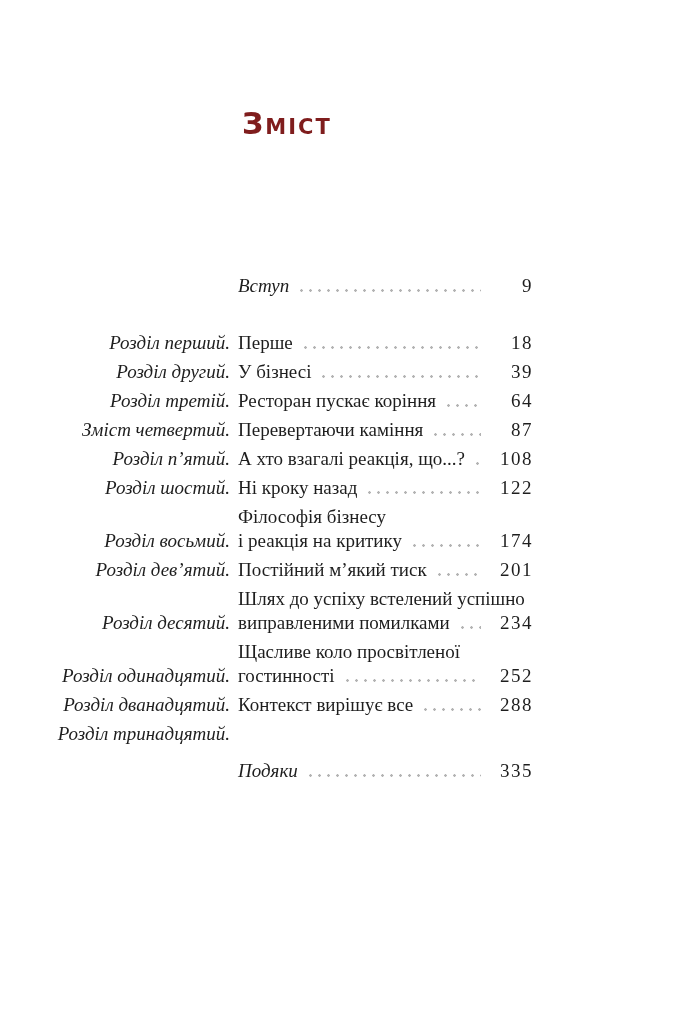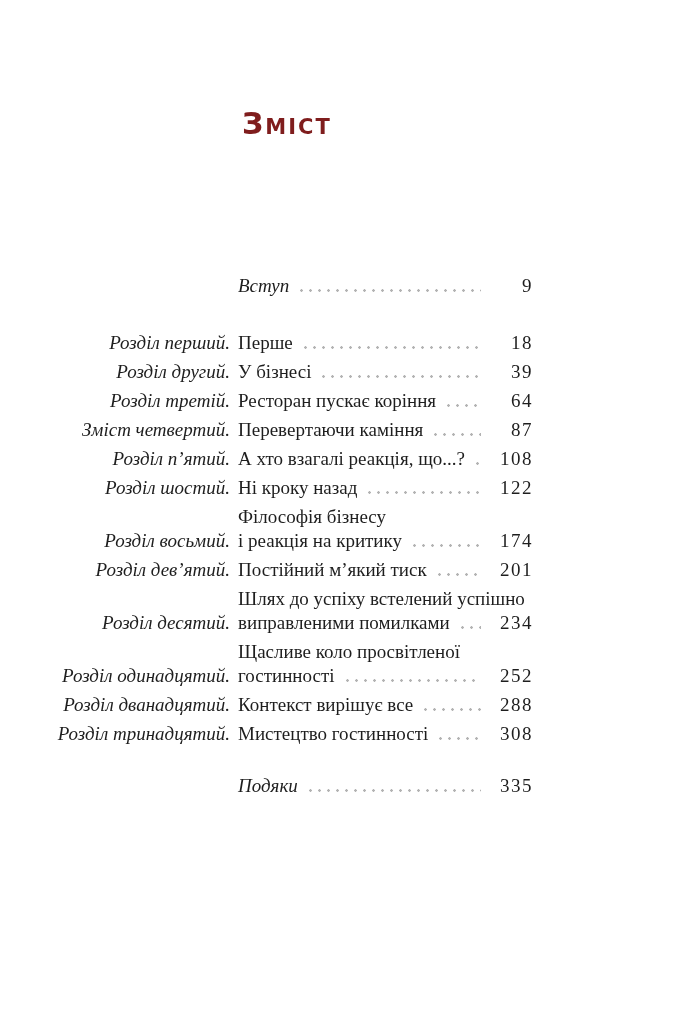--- a/index.html
+++ b/index.html
@@ -78,21 +78,21 @@
     flex: 0 0 46px;
     width: 46px;
     text-align: right;
     letter-spacing: 1.5px;
     white-space: nowrap;
   }
   .section-intro {
     margin-bottom: 33px;
   }
   .section-outro {
-    margin-top: 28px;
+    margin-top: 13px;
   }
 </style>
 </head>
 <body>
 
 <div class="page">
 
   <div class="book-title">Зміст</div>
 
   <div class="toc">
@@ -247,27 +247,20 @@
               <span class="t">Контекст вирішує все</span>
               <span class="leader"></span>
               <span class="pg">288</span>
             </div>
           </div>
         </div>
         <div class="row">
           <div class="label">
             <span>Розділ тринадцятий.</span>
           </div>
-          <div class="main">
-            <div class="line">
-              <span class="t">Мистецтво гостинності</span>
-              <span class="leader"></span>
-              <span class="pg">308</span>
-            </div>
-          </div>
         </div>
       </div>
 
     <div class="row section-outro italic">
       <div class="label"></div>
       <div class="main">
         <div class="line">
           <span class="t">Подяки</span>
           <span class="leader"></span>
           <span class="pg">335</span>

